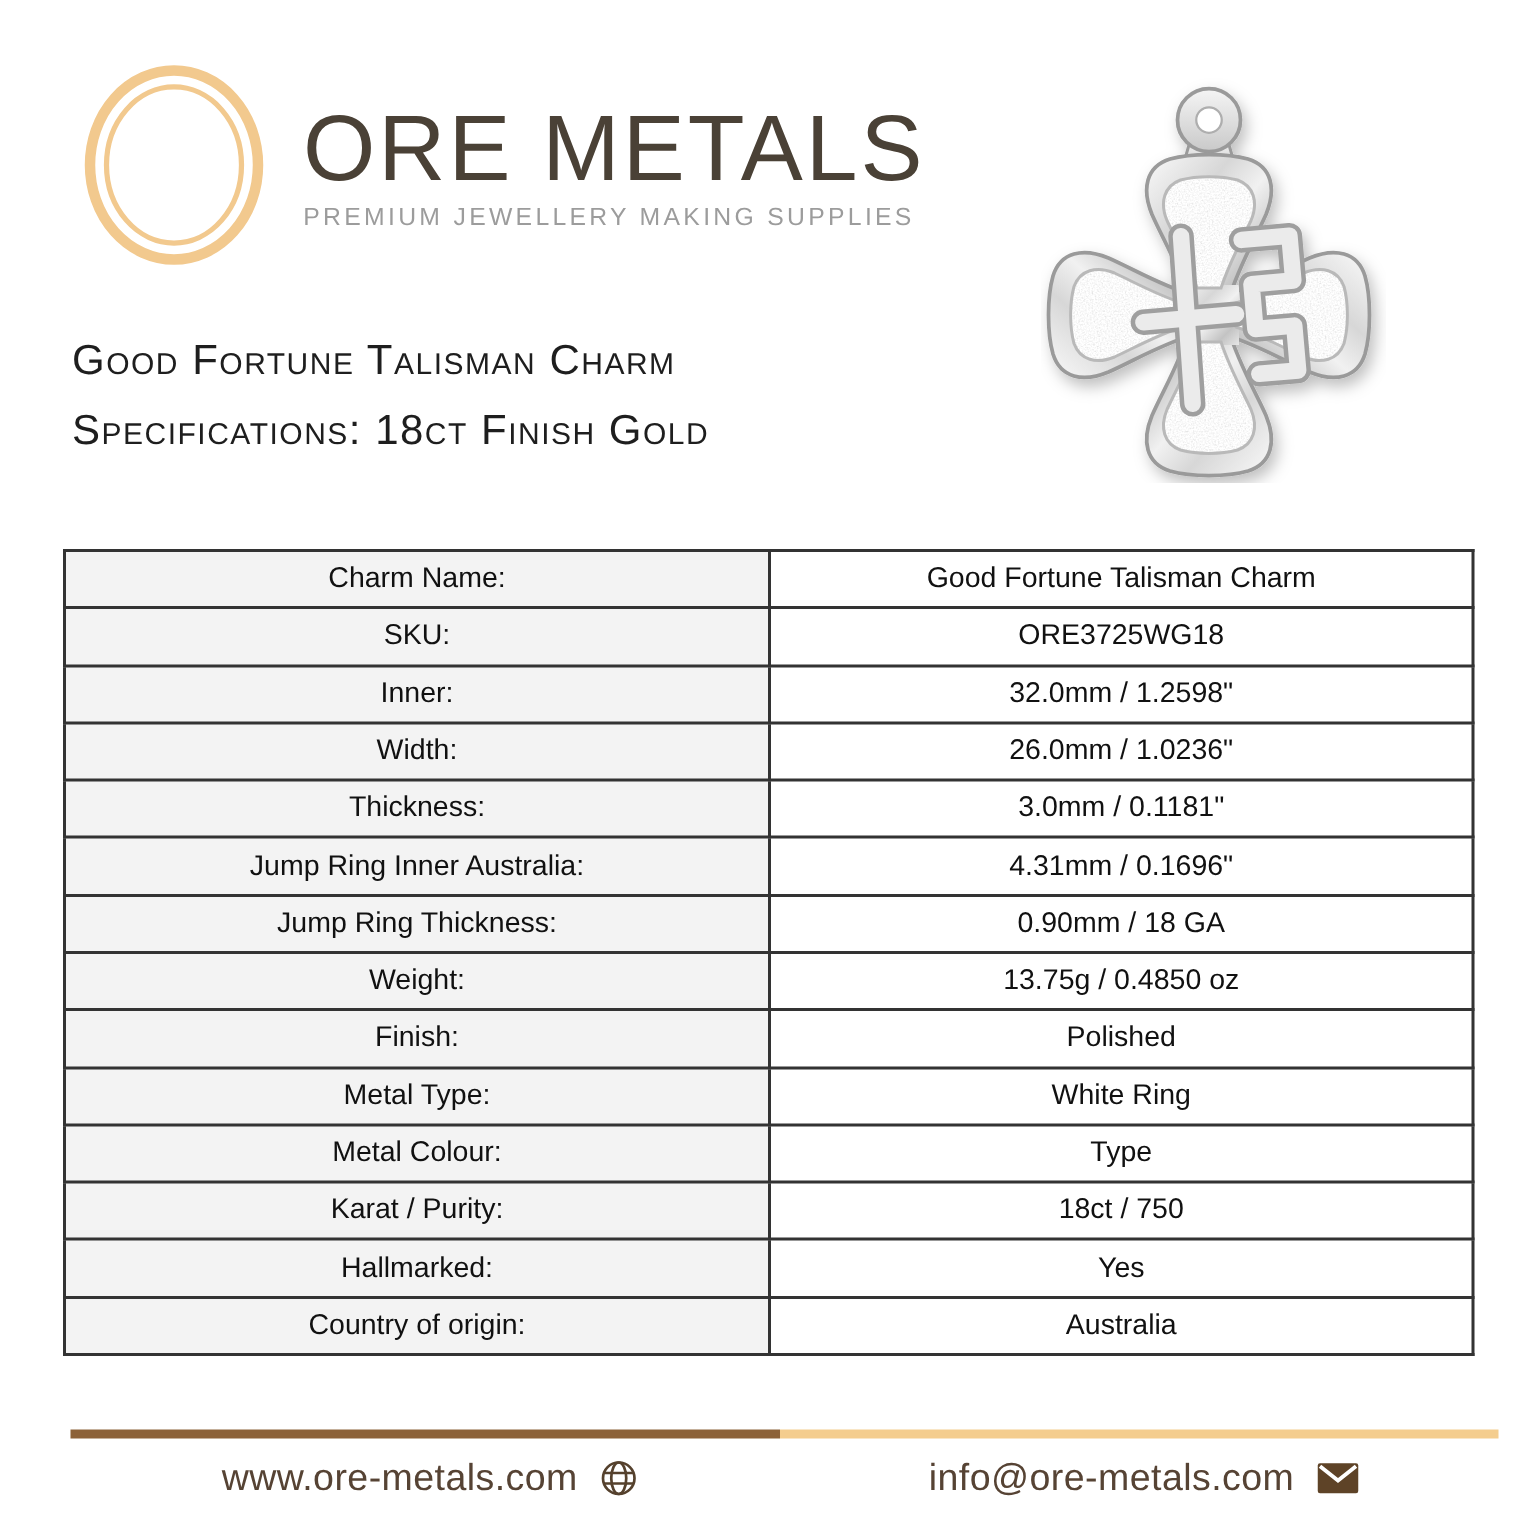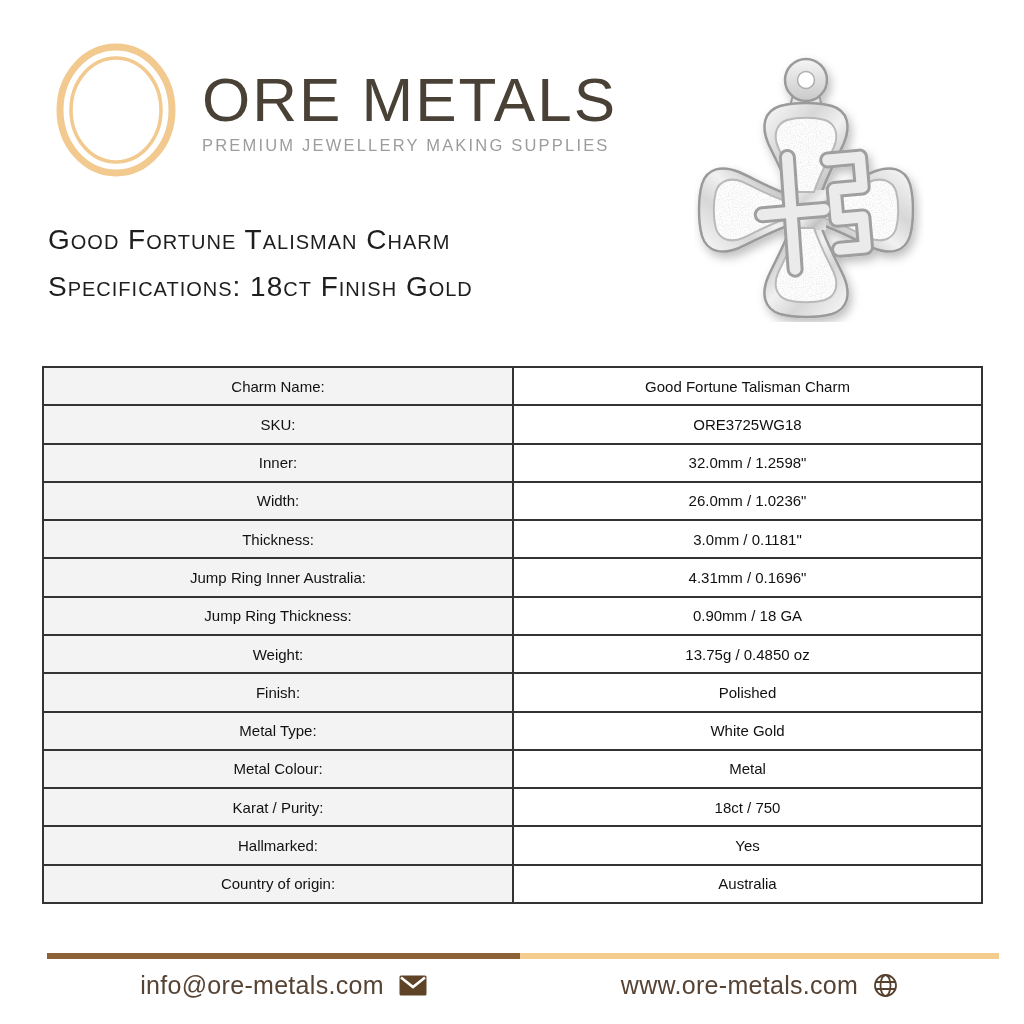--- a/index.html
+++ b/index.html
@@ -25,40 +25,40 @@
   
   .logo-ring{position:absolute;left:54px;top:41px;width:124px;height:138px;}
   .brand-name{
     position:absolute;left:202px;top:64px;width:420px;
     font-family:Liberation Sans, sans-serif;
     font-size:62px;font-weight:400;letter-spacing:2px;
     color:var(--brand-text);white-space:nowrap;
   }
   .brand-tagline{
     position:absolute;left:202px;top:136px;width:408px;
-    text-align:left;font-size:16.5px;letter-spacing:2.2px;
+    text-align:center;font-size:16.5px;letter-spacing:2.2px;
     color:var(--tagline-grey);white-space:nowrap;
   }
 
   
   .page-title{
     position:absolute;left:48px;top:216px;
     font-size:28px;font-variant:small-caps;letter-spacing:1px;
     color:var(--title-text);line-height:47px;font-weight:500;
   }
 
   
   .charm{position:absolute;left:694px;top:50px;width:230px;height:272px;}
 
   
   .spec-table{
     position:absolute;left:42px;top:366px;
     width:941px;height:538px;
     border-collapse:collapse;table-layout:fixed;
-    font-size:15px;color:#111;
+    font-size:19px;color:#111;
   }
   .spec-table td{
     border:2px solid var(--table-border);
     text-align:center;vertical-align:middle;
     padding:0 8px;
   }
   .spec-table td.label-cell{background:var(--label-cell-bg);width:470px;}
   .spec-table td.value-cell{background:#ffffff;}
 
   
@@ -194,26 +194,26 @@
       <td class="value-cell">13.75g / 0.4850 oz</td>
     </tr>
 
     <tr>
       <td class="label-cell">Finish:</td>
       <td class="value-cell">Polished</td>
     </tr>
 
     <tr>
       <td class="label-cell">Metal Type:</td>
-      <td class="value-cell">White Gold</td>
+      <td class="value-cell">White Ring</td>
     </tr>
 
     <tr>
       <td class="label-cell">Metal Colour:</td>
-      <td class="value-cell">Metal</td>
+      <td class="value-cell">Type</td>
     </tr>
 
     <tr>
       <td class="label-cell">Karat / Purity:</td>
       <td class="value-cell">18ct / 750</td>
     </tr>
 
     <tr>
       <td class="label-cell">Hallmarked:</td>
       <td class="value-cell">Yes</td>
@@ -225,36 +225,36 @@
     </tr>
   </tbody>
   </table>
 
   <div class="divider">
     <div class="seg-brown"></div>
     <div class="seg-tan"></div>
   </div>
 
   <div class="footer">
-    <div class="footer-half">
-      <span class="footer-link">info@ore-metals.com</span>
-      <span class="footer-icon">
-        <svg width="28" height="21" viewBox="0 0 28 21">
-          <rect x="0.5" y="0.5" width="27" height="20" rx="1.5" fill="#5E4327"></rect>
-          <path d="M 2 2.5 L 14 12 L 26 2.5" fill="none" stroke="#ffffff" stroke-width="2.6"></path>
-        </svg>
-      </span>
-    </div>
     <div class="footer-half right">
       <span class="footer-link">www.ore-metals.com</span>
       <span class="footer-icon">
         <svg width="25" height="25" viewBox="0 0 25 25">
           <g fill="none" stroke="#55412D" stroke-width="1.8">
             <circle cx="12.5" cy="12.5" r="10.5"></circle>
             <ellipse cx="12.5" cy="12.5" rx="5" ry="10.5"></ellipse>
             <path d="M 3 9 H 22 M 3 16 H 22"></path>
           </g>
         </svg>
       </span>
     </div>
+    <div class="footer-half">
+      <span class="footer-link">info@ore-metals.com</span>
+      <span class="footer-icon">
+        <svg width="28" height="21" viewBox="0 0 28 21">
+          <rect x="0.5" y="0.5" width="27" height="20" rx="1.5" fill="#5E4327"></rect>
+          <path d="M 2 2.5 L 14 12 L 26 2.5" fill="none" stroke="#ffffff" stroke-width="2.6"></path>
+        </svg>
+      </span>
+    </div>
   </div>
 
 </div>
 
 </body></html>

